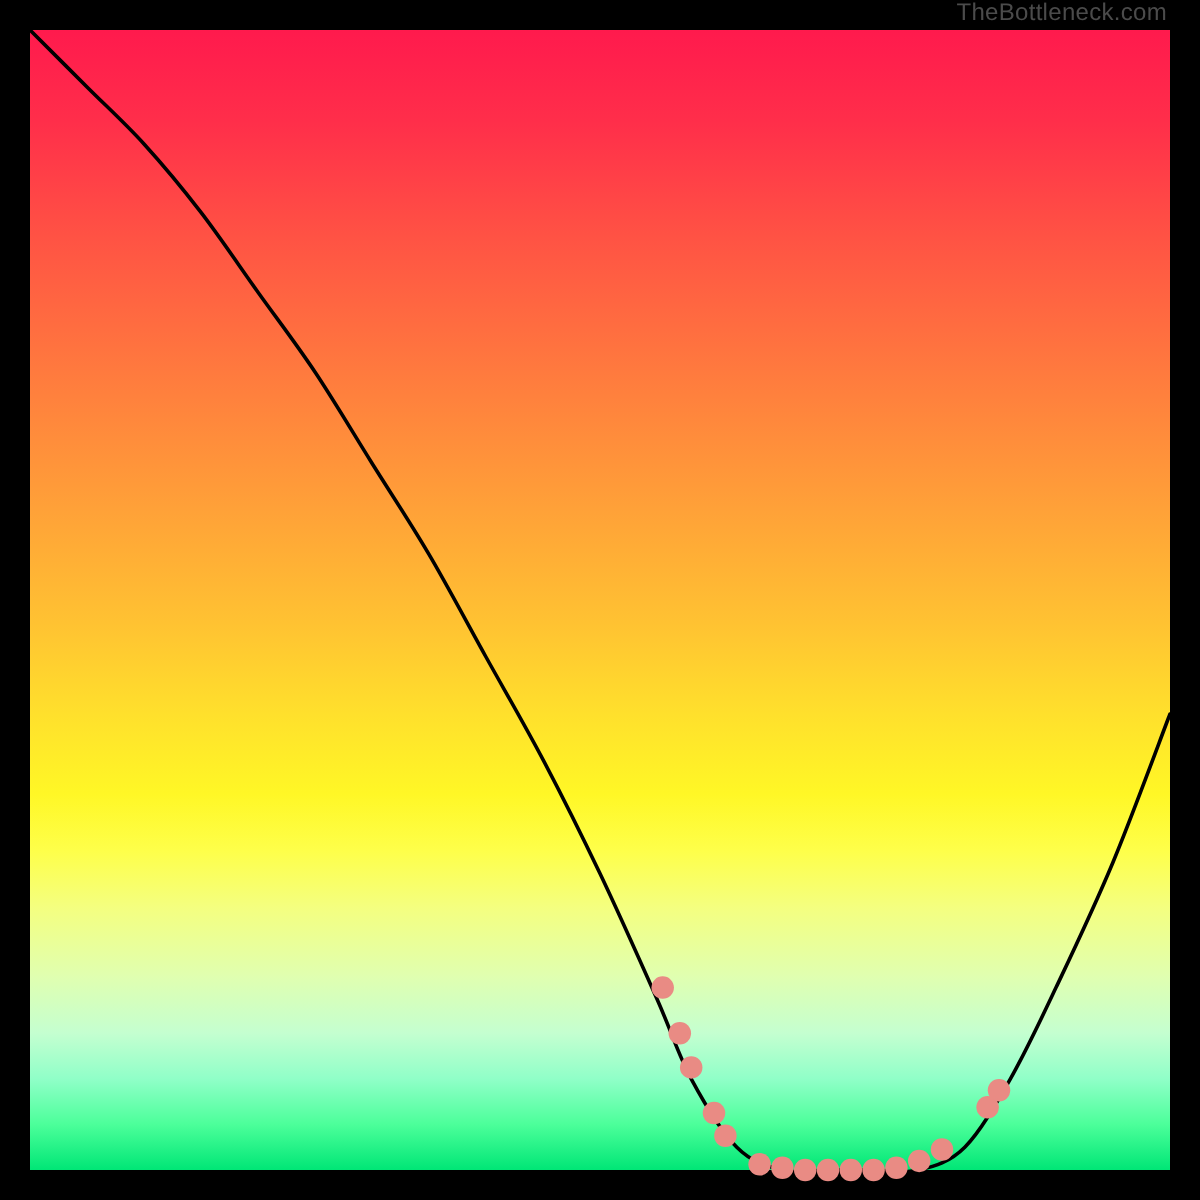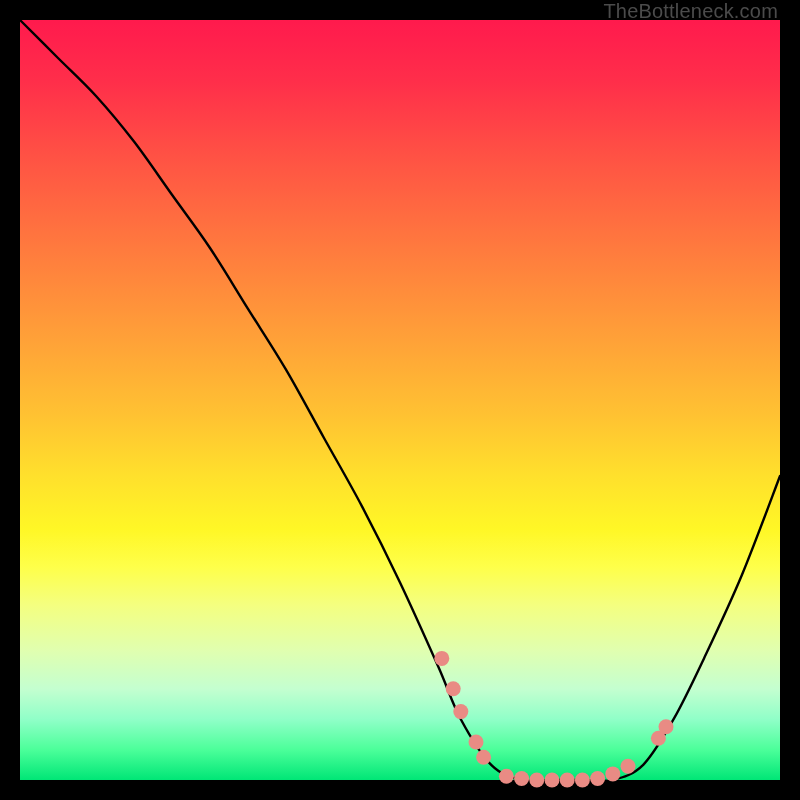--- a/index.html
+++ b/index.html
@@ -50,21 +50,21 @@
     top: 0;
     width: 760px;
     height: 760px;
     overflow: visible;
   }
   .watermark {
     position: absolute;
     top: 0px;
     right: 22px;
     color: #4b4b4b;
-    font-size: 20px;
+    font-size: 16px;
     font-weight: 500;
     letter-spacing: 0.2px;
   }
 </style>
 </head>
 <body>
 
 <div class="watermark">TheBottleneck.com</div>
 
 <div class="frame">

